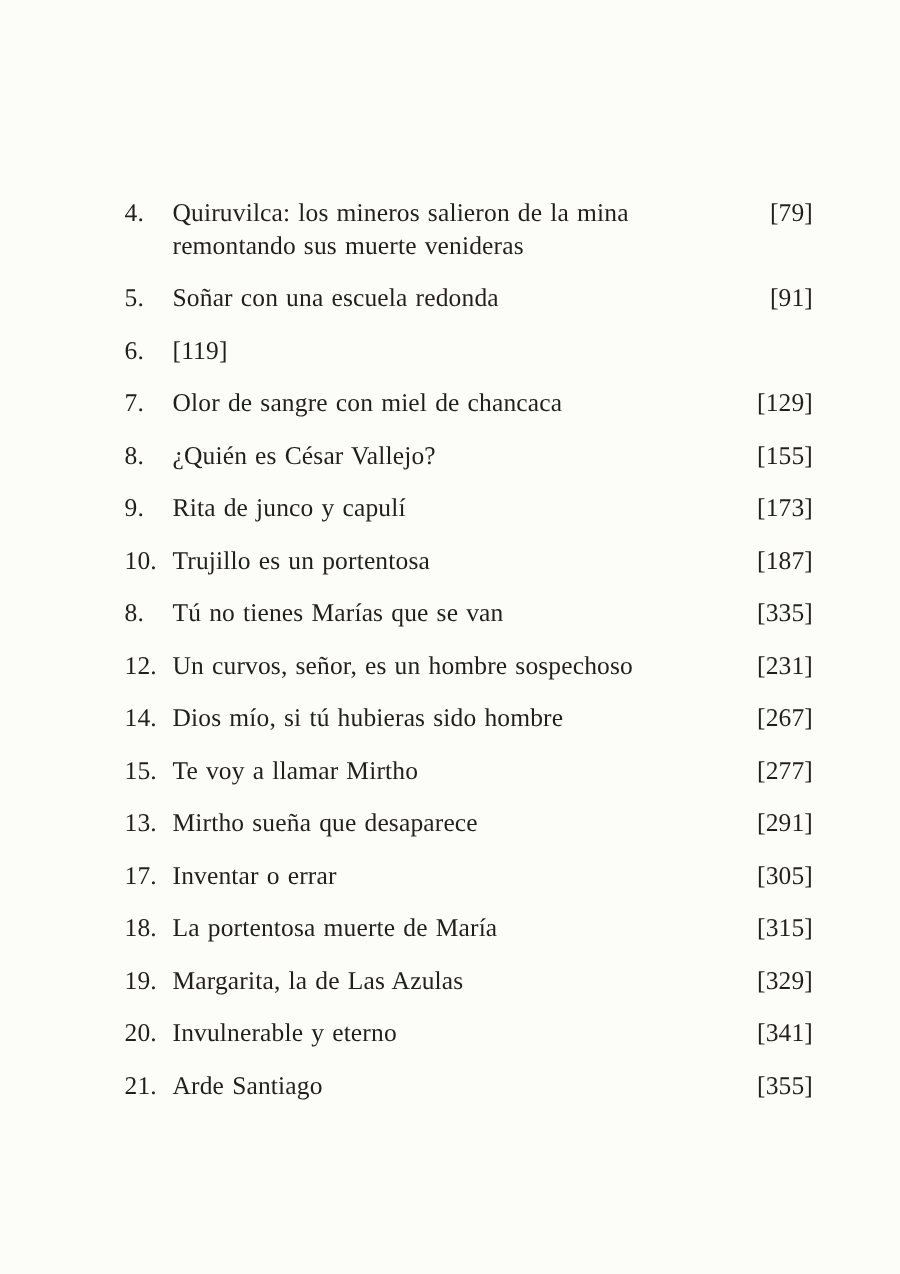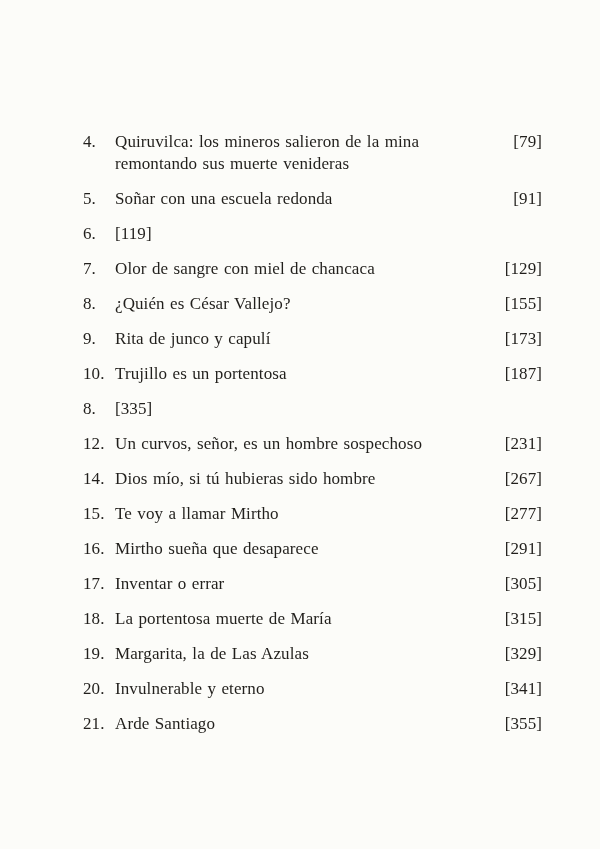--- a/index.html
+++ b/index.html
@@ -95,20 +95,23 @@
       </div>
       <div class="toc-row">
         <span class="toc-num">10.</span>
         <span class="toc-title">
           <span class="line">Trujillo es un portentosa</span>
         </span>
         <span class="toc-pageref">[187]</span>
       </div>
       <div class="toc-row">
         <span class="toc-num">8.</span>
+        <span class="toc-title">
+          <span class="line">Tú no tienes Marías que se van</span>
+        </span>
         <span class="toc-pageref">[335]</span>
       </div>
       <div class="toc-row">
         <span class="toc-num">12.</span>
         <span class="toc-title">
           <span class="line">Un curvos, señor, es un hombre sospechoso</span>
         </span>
         <span class="toc-pageref">[231]</span>
       </div>
       <div class="toc-row">
@@ -119,21 +122,21 @@
         <span class="toc-pageref">[267]</span>
       </div>
       <div class="toc-row">
         <span class="toc-num">15.</span>
         <span class="toc-title">
           <span class="line">Te voy a llamar Mirtho</span>
         </span>
         <span class="toc-pageref">[277]</span>
       </div>
       <div class="toc-row">
-        <span class="toc-num">16.</span>
+        <span class="toc-num">13.</span>
         <span class="toc-title">
           <span class="line">Mirtho sueña que desaparece</span>
         </span>
         <span class="toc-pageref">[291]</span>
       </div>
       <div class="toc-row">
         <span class="toc-num">17.</span>
         <span class="toc-title">
           <span class="line">Inventar o errar</span>
         </span>

